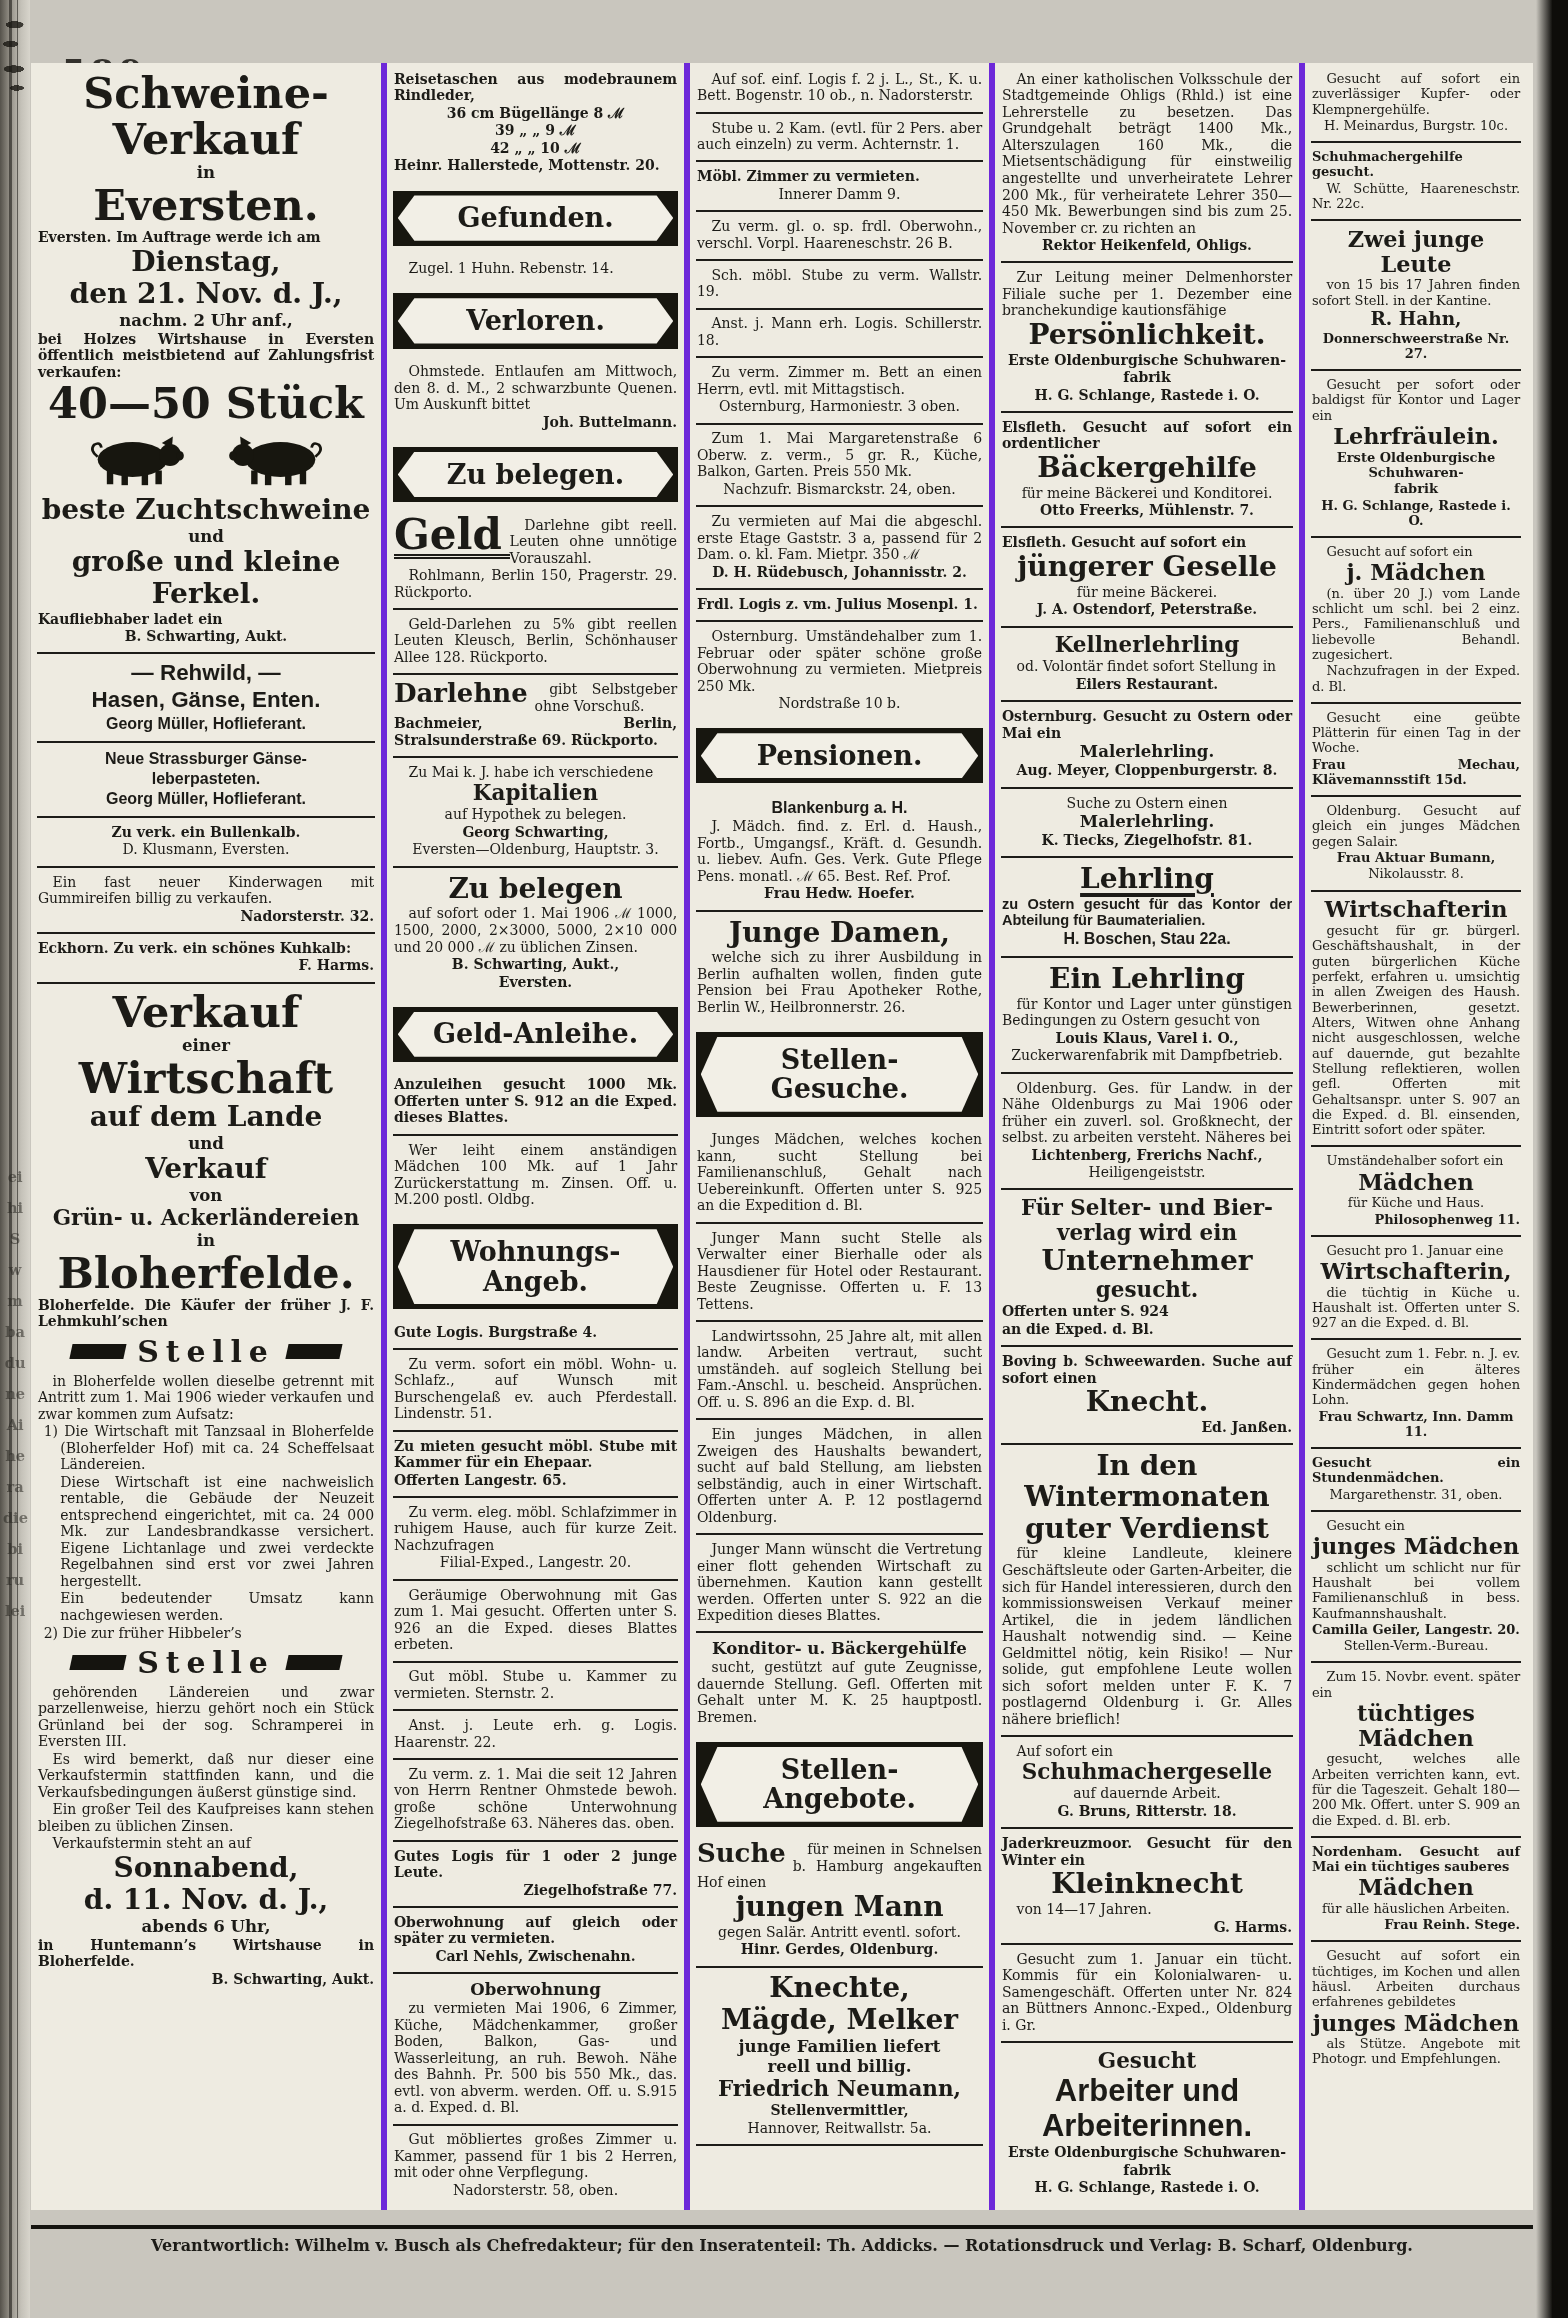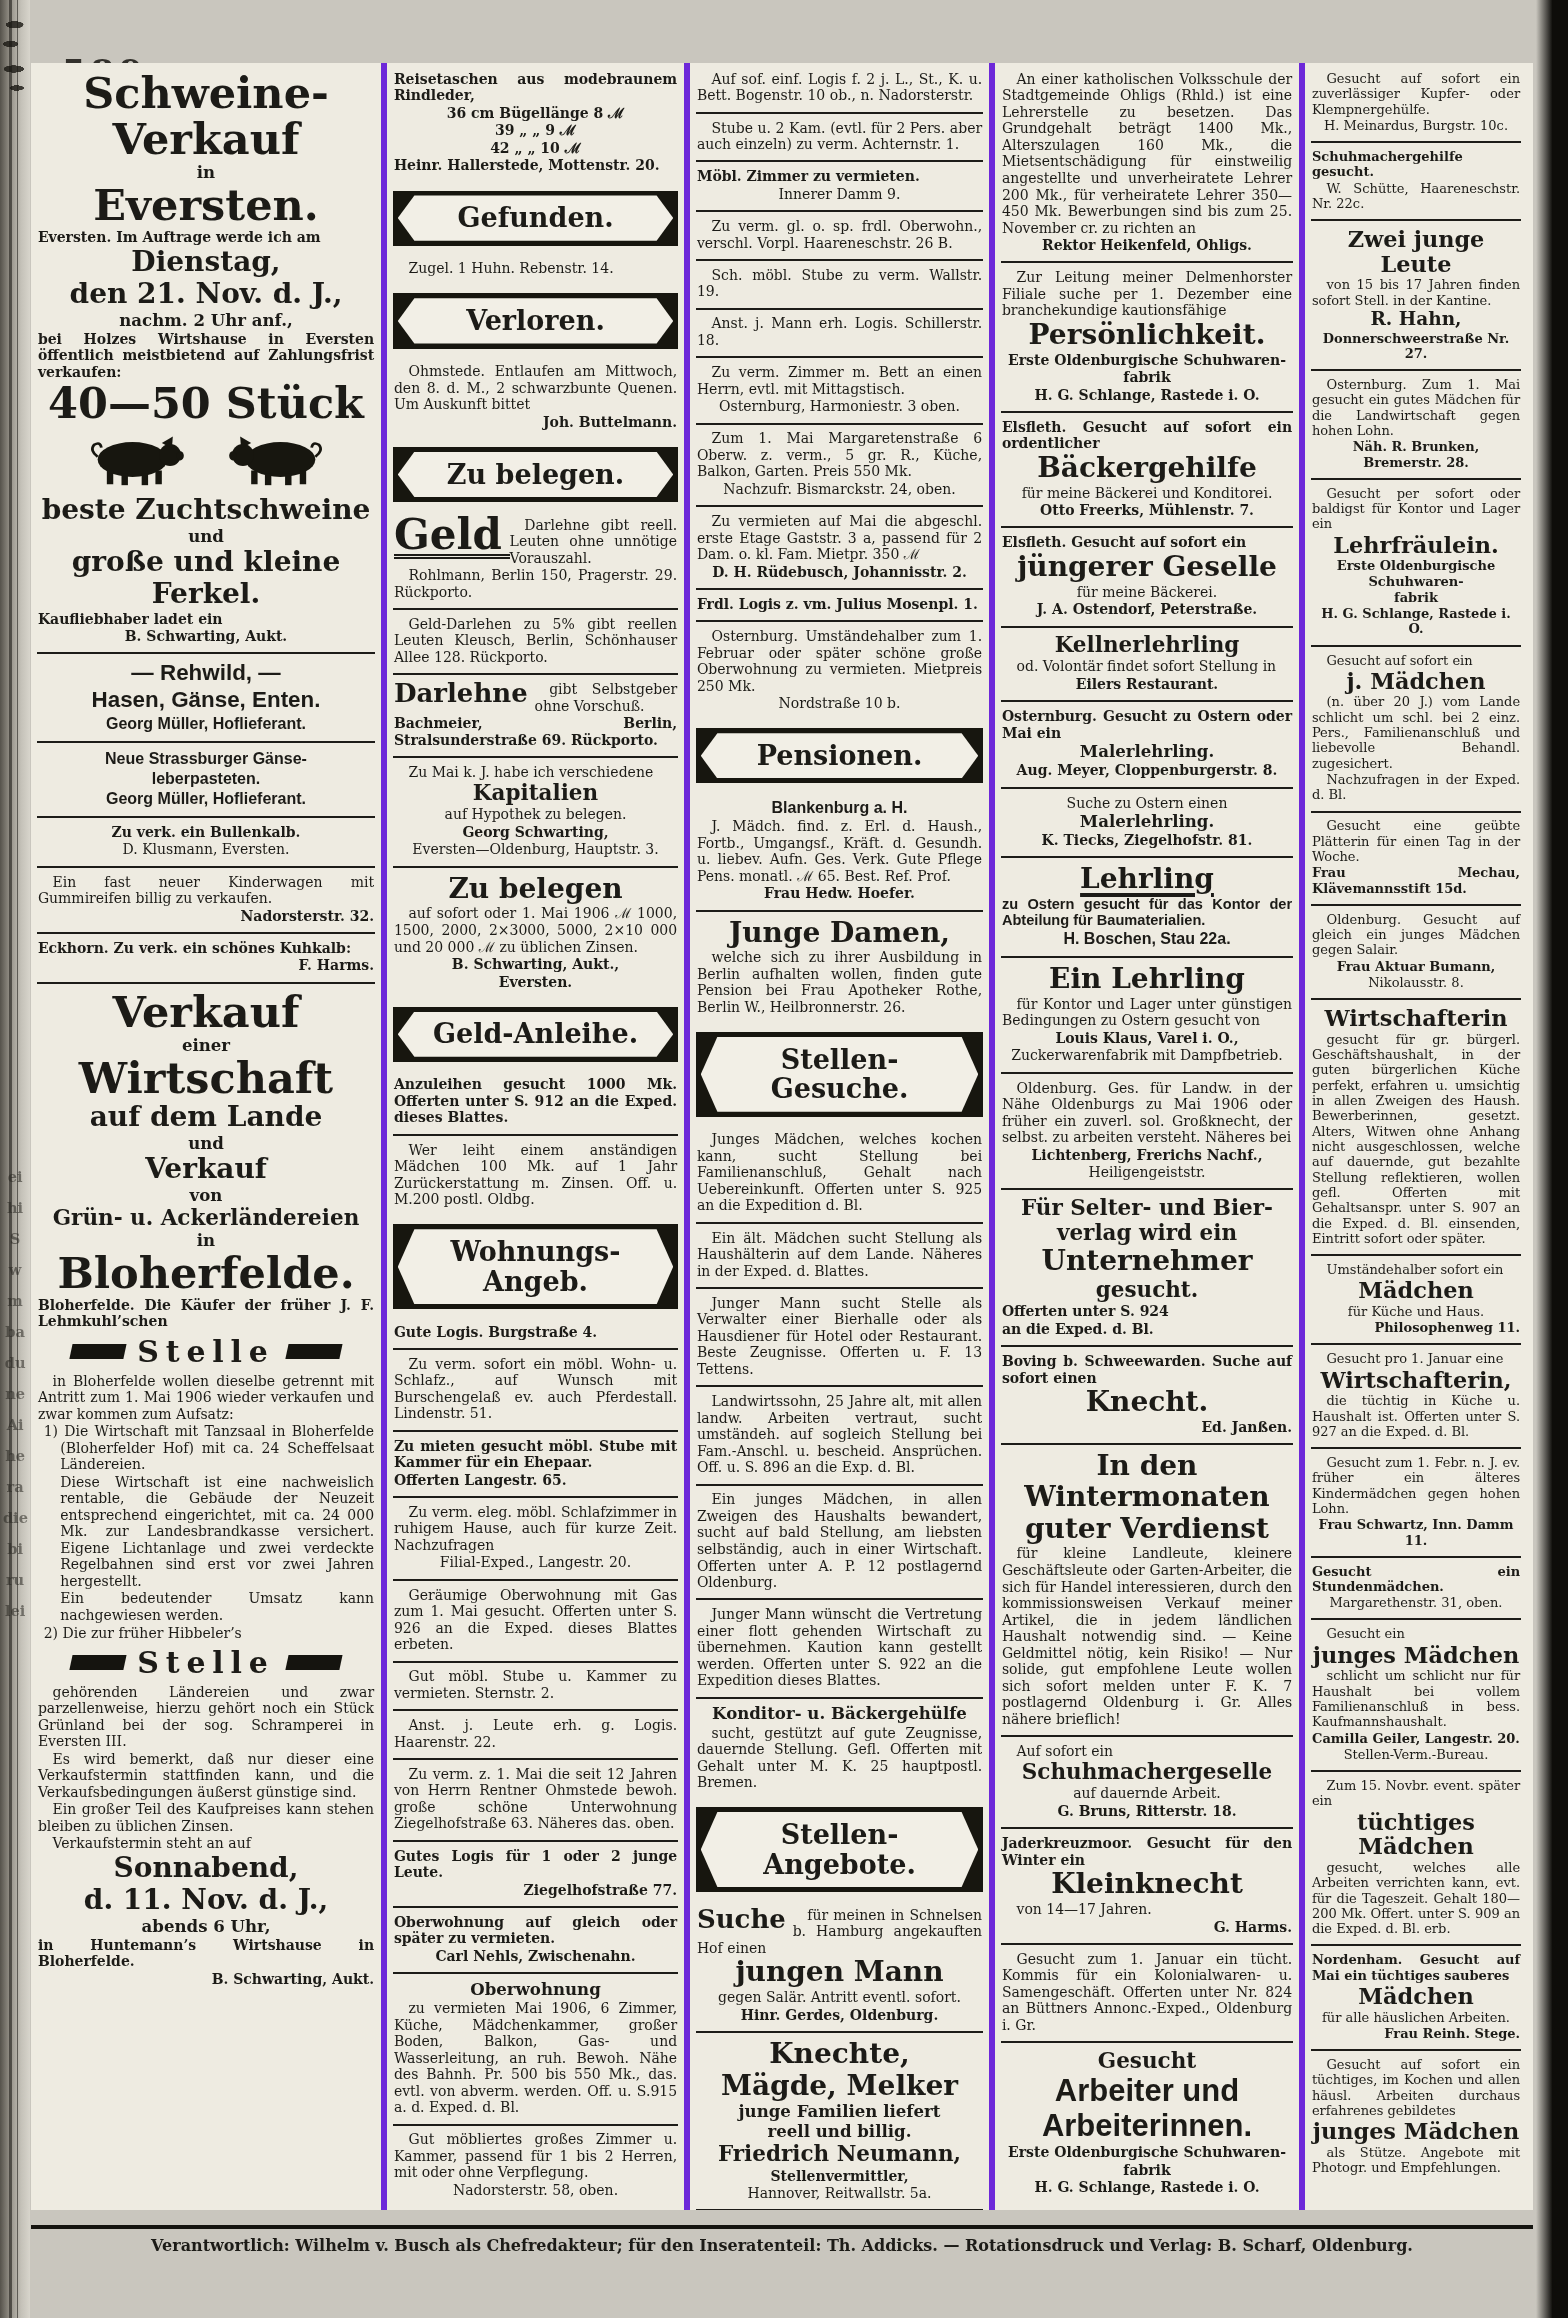--- a/index.html
+++ b/index.html
@@ -385,23 +385,20 @@
           <div class="ln x2">Junge Damen,</div>
           <div class="ln t">welche sich zu ihrer Ausbildung in Berlin aufhalten wollen, finden gute Pension bei Frau Apotheker Rothe, Berlin W., Heilbronnerstr. 26.</div>
         </div>
         <div class="sec">
           <div class="sec-in">Stellen-Gesuche.</div>
         </div>
         <div class="ad">
           <div class="ln t">Junges Mädchen, welches kochen kann, sucht Stellung bei Familienanschluß, Gehalt nach Uebereinkunft. Offerten unter S. 925 an die Expedition d. Bl.</div>
         </div>
         <div class="ad">
-          <div class="ln t">Ein ält. Mädchen sucht Stellung als Haushälterin auf dem Lande. Näheres in der Exped. d. Blattes.</div>
-        </div>
-        <div class="ad">
           <div class="ln t">Junger Mann sucht Stelle als Verwalter einer Bierhalle oder als Hausdiener für Hotel oder Restaurant. Beste Zeugnisse. Offerten u. F. 13 Tettens.</div>
         </div>
         <div class="ad">
           <div class="ln t">Landwirtssohn, 25 Jahre alt, mit allen landw. Arbeiten vertraut, sucht umständeh. auf sogleich Stellung bei Fam.-Anschl. u. bescheid. Ansprüchen. Off. u. S. 896 an die Exp. d. Bl.</div>
         </div>
         <div class="ad">
           <div class="ln t">Ein junges Mädchen, in allen Zweigen des Haushalts bewandert, sucht auf bald Stellung, am liebsten selbständig, auch in einer Wirtschaft. Offerten unter A. P. 12 postlagernd Oldenburg.</div>
         </div>
         <div class="ad">
           <div class="ln t">Junger Mann wünscht die Vertretung einer flott gehenden Wirtschaft zu übernehmen. Kaution kann gestellt werden. Offerten unter S. 922 an die Expedition dieses Blattes.</div>
@@ -537,24 +534,20 @@
           <div class="ln bl">Schuhmachergehilfe gesucht.</div>
           <div class="ln t">W. Schütte, Haareneschstr. Nr. 22c.</div>
         </div>
         <div class="ad">
           <div class="ln x2">Zwei junge Leute</div>
           <div class="ln t">von 15 bis 17 Jahren finden sofort Stell. in der Kantine.</div>
           <div class="ln x3">R. Hahn,</div>
           <div class="ln tc-b">Donnerschweerstraße Nr. 27.</div>
         </div>
         <div class="ad">
-          <div class="ln t">Osternburg.  Zum 1. Mai gesucht ein gutes Mädchen für die Landwirtschaft gegen hohen Lohn.</div>
-          <div class="ln tc-b">Näh. R. Brunken, Bremerstr. 28.</div>
-        </div>
-        <div class="ad">
           <div class="ln t">Gesucht per sofort oder baldigst für Kontor und Lager ein</div>
           <div class="ln x2">Lehrfräulein.</div>
           <div class="ln tc-b">Erste Oldenburgische Schuhwaren-</div>
           <div class="ln tc-b">fabrik</div>
           <div class="ln tc-b">H. G. Schlange, Rastede i. O.</div>
         </div>
         <div class="ad">
           <div class="ln t">Gesucht auf sofort ein</div>
           <div class="ln x2">j. Mädchen</div>
           <div class="ln t">(n. über 20 J.) vom Lande schlicht um schl. bei 2 einz. Pers., Familienanschluß und liebevolle Behandl. zugesichert.</div>

